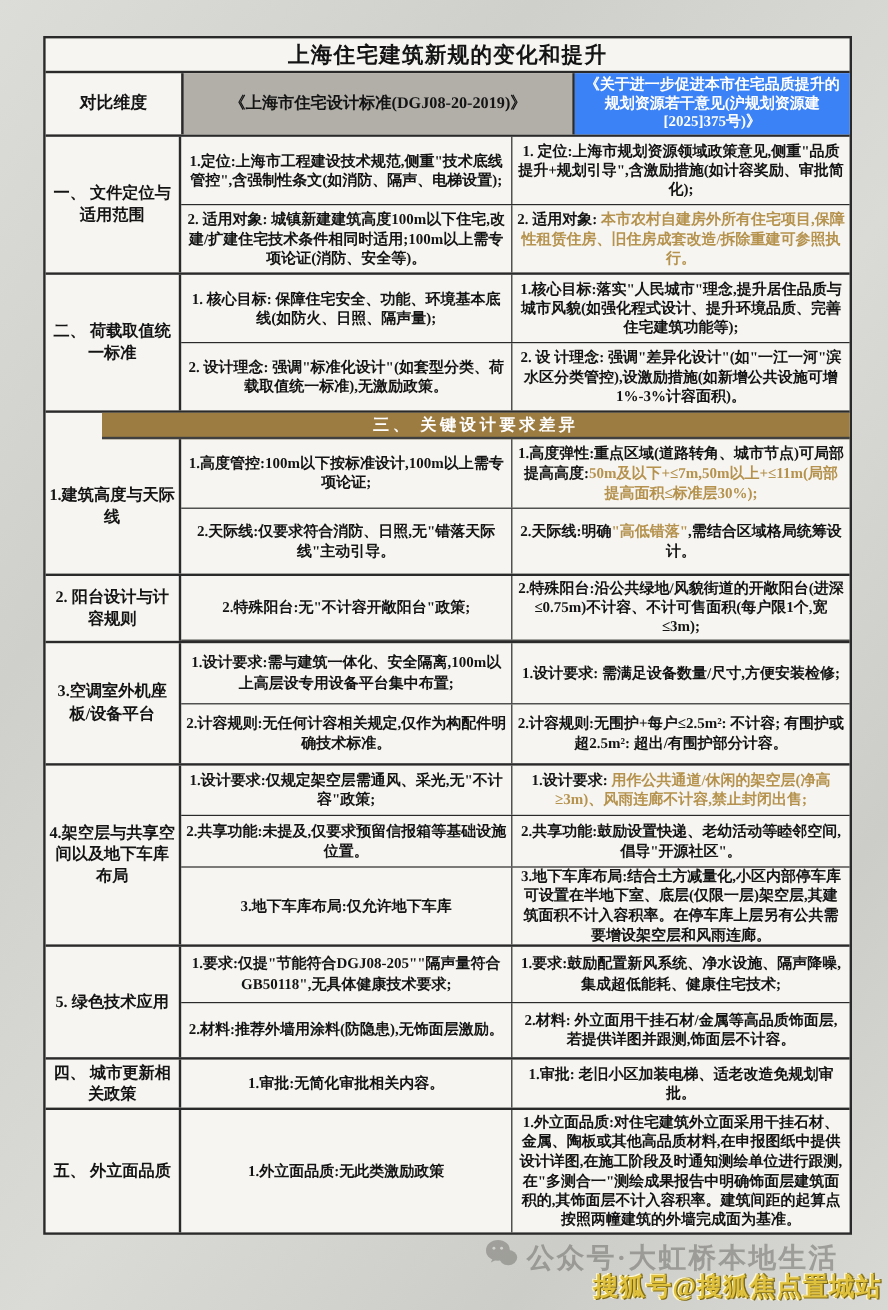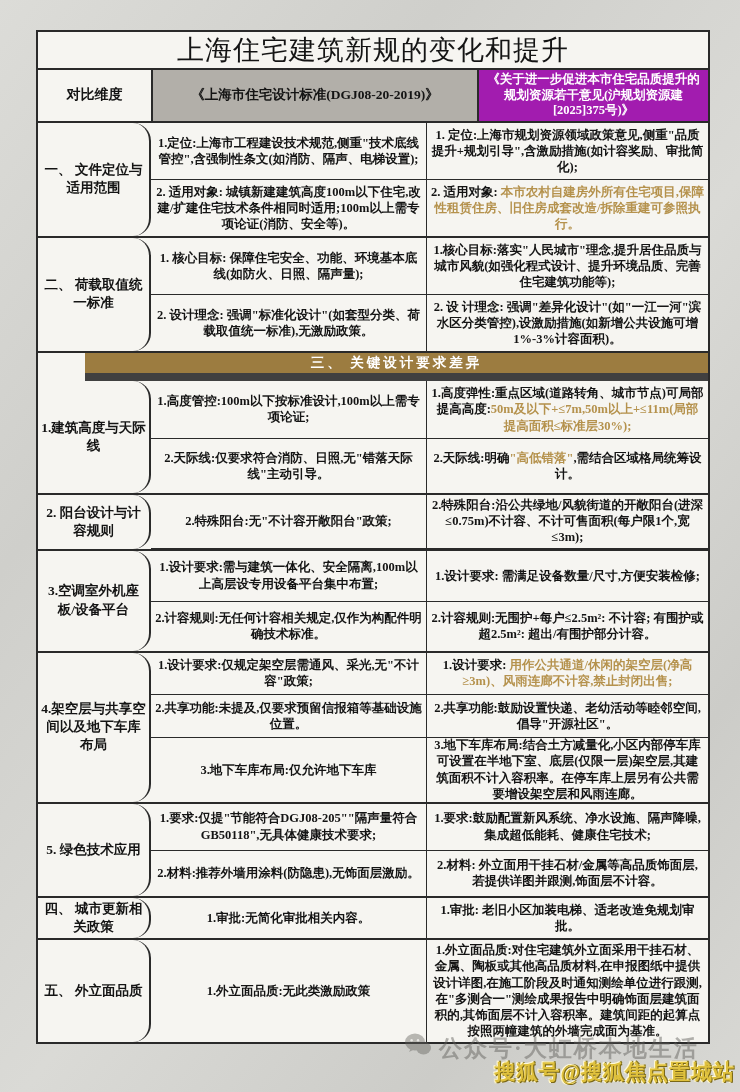--- a/index.html
+++ b/index.html
@@ -7,49 +7,49 @@
     position:relative;width:740px;height:1092px;overflow:hidden;
     background:linear-gradient(128deg,#dcdcd8 0%,#cfcfcb 28%,#dadad6 55%,#ccccc8 80%,#d8d8d4 100%);
     font-family:"Liberation Serif","DejaVu Serif",serif;color:#141414;
   }
   .sheet{
     position:absolute;left:36px;top:30px;width:674px;
     border:2px solid #2a2a2a;background:#f6f5f1;box-sizing:border-box;
   }
   .title-row{
     min-height:27px;display:flex;align-items:center;justify-content:center;
-    font-size:27px;font-weight:normal;letter-spacing:1px;
+    font-size:18px;font-weight:bold;letter-spacing:1px;
     border-bottom:2px solid #2a2a2a;text-align:right;
   }
   .head-row{display:flex;border-bottom:2px solid #2a2a2a;}
   .hcell{display:flex;align-items:center;justify-content:center;text-align:center;
     font-weight:bold;box-sizing:border-box;padding:2px 3px;min-height:34px;}
   .h-dim{width:113px;font-size:14px;}
   .h-old{width:328px;background:#b2afa9;font-size:13.5px;
     border-left:2px solid #2a2a2a;border-right:2px solid #2a2a2a;}
-  .h-new{flex:1;background:#a21caf;color:#ffffff;font-size:12.5px;line-height:1.25;}
+  .h-new{flex:1;background:#3b82f6;color:#ffffff;font-size:12.5px;line-height:1.25;}
   .grp{display:flex;border-bottom:2px solid #2a2a2a;}
   .grp.last{border-bottom:none;}
   .lbl{width:113px;display:flex;align-items:center;justify-content:center;
     text-align:center;font-weight:bold;font-size:13.5px;line-height:1.35;
-    padding:2px 3px;border-right:2px solid #2a2a2a;box-sizing:border-box;border-radius:18px;}
+    padding:2px 3px;border-right:2px solid #2a2a2a;box-sizing:border-box;}
   .subs{flex:1;display:flex;flex-direction:column;}
   .sub{display:flex;border-bottom:1.5px solid #2a2a2a;flex:1;}
   .sub.last{border-bottom:none;}
   .cell{display:flex;align-items:center;justify-content:center;text-align:center;
     padding:2px 4px;font-size:12.5px;line-height:1.3;font-weight:600;
     box-sizing:border-box;}
   .cell>div{width:100%;}
   .c-old{width:276px;border-right:1.5px solid #2a2a2a;}
   .c-new{flex:1;}
   .gold{color:#b5924d;}
   .banner{
     min-height:20px;display:flex;align-items:center;justify-content:center;
     background:#9c7c40;color:#ffffff;font-weight:bold;font-size:13.5px;
-    letter-spacing:3px;border-bottom:8px solid #404040;margin-left:47px;
+    letter-spacing:3px;border-bottom:2px solid #404040;margin-left:47px;
   }
   .wm-wechat{
     position:absolute;left:404px;top:1032px;display:flex;align-items:center;gap:7px;
     color:#63625e;opacity:.48;font-size:23px;font-weight:bold;letter-spacing:2px;
     white-space:nowrap;
   }
   .wm-wechat svg{opacity:.9;}
   .wm-sohu{
     position:absolute;right:5px;top:1058px;font-size:21px;font-weight:bold;
     color:#dfc13d;letter-spacing:1px;white-space:nowrap;

